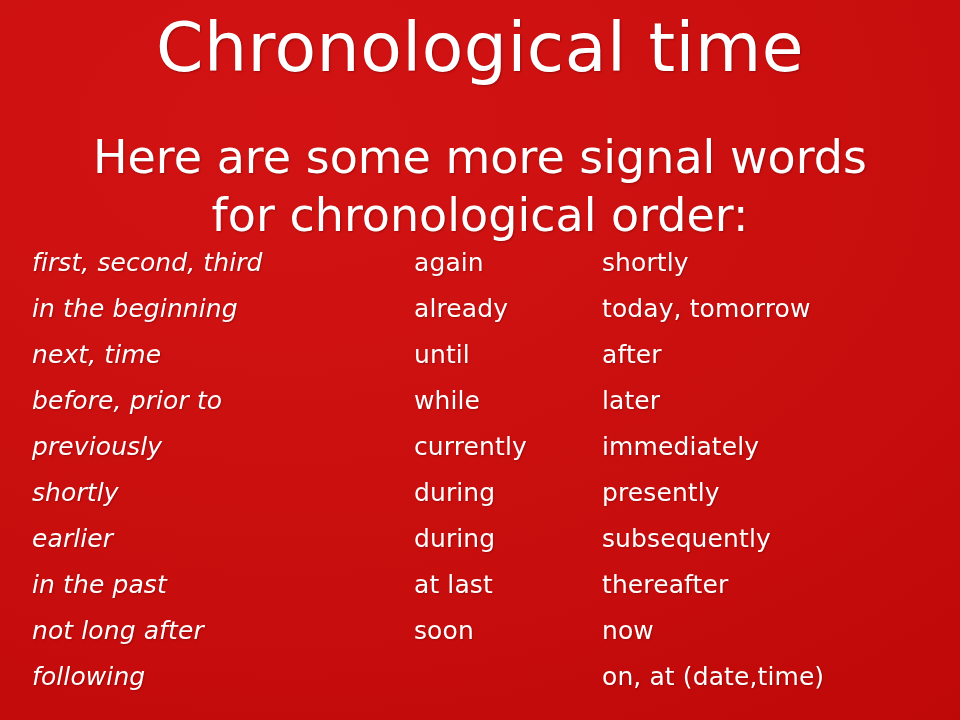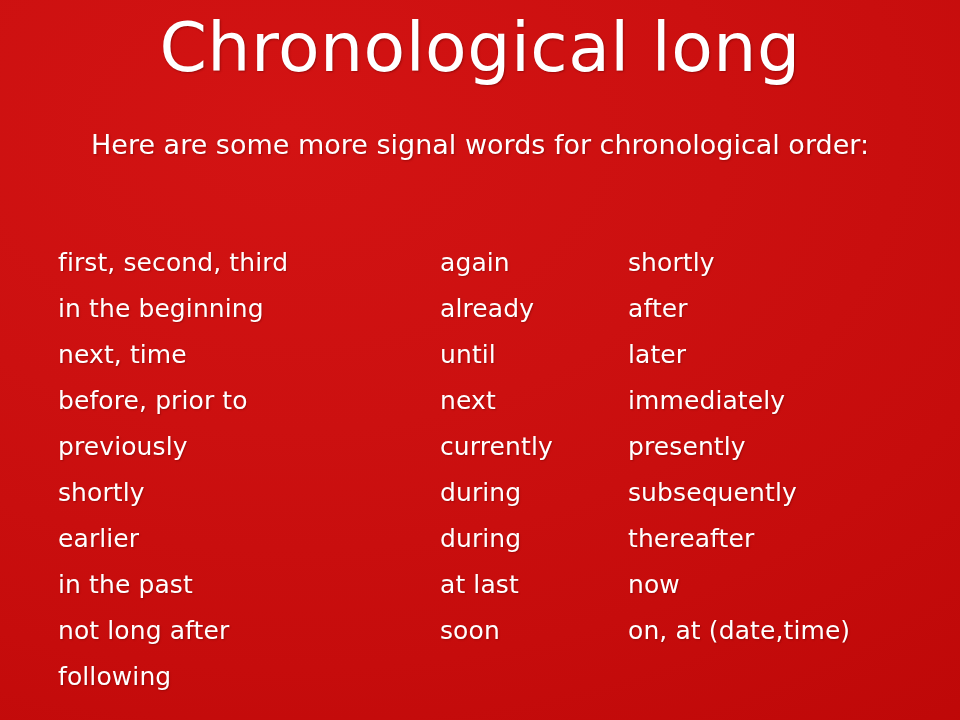--- a/index.html
+++ b/index.html
@@ -51,21 +51,21 @@
 
   
   .subtitle {
     position: absolute;
     top: 128px;
     left: 70px;
     width: 820px;
     text-align: center;
     color: #ffffff;
     font-family: "DejaVu Sans", sans-serif;
-    font-size: 27px;
+    font-size: 46px;
     line-height: 1.27;
     font-weight: 400;
     text-shadow: 1px 1px 2px rgba(90, 0, 0, 0.4);
   }
 
   
   .columns {
     position: absolute;
     top: 240px;
     left: 0;
@@ -73,42 +73,42 @@
     height: 470px;
     display: flex;
     align-items: flex-start;
   }
 
   .word-column {
     display: flex;
     flex-direction: column;
   }
 
-  .col-1 { margin-left: 58px;  width: 382px; }
+  .col-1 { margin-left: 32px;  width: 382px; font-style: italic; }
   .col-2 { width: 188px; }
   .col-3 { width: 320px; }
 
   .word-item {
     color: #ffffff;
     font-family: "DejaVu Sans", sans-serif;
     font-size: 25px;
     line-height: 46px;
     height: 46px;
     font-weight: 400;
     white-space: nowrap;
     letter-spacing: 0.1px;
     text-shadow: 1px 1px 1.5px rgba(90, 0, 0, 0.35);
   }
 </style>
 </head>
 <body>
 
 <div class="slide">
 
-  <h1 class="title">Chronological long</h1>
+  <h1 class="title">Chronological time</h1>
 
   <p class="subtitle">Here are some more signal words for chronological order:</p>
 
   <div class="columns">
 
     <div class="word-column col-1">
       <div class="word-item">first, second, third</div>
       <div class="word-item">in the beginning</div>
       <div class="word-item">next, time</div>
       <div class="word-item">before, prior to</div>
@@ -117,30 +117,31 @@
       <div class="word-item">earlier</div>
       <div class="word-item">in the past</div>
       <div class="word-item">not long after</div>
       <div class="word-item">following</div>
     </div>
 
     <div class="word-column col-2">
       <div class="word-item">again</div>
       <div class="word-item">already</div>
       <div class="word-item">until</div>
-      <div class="word-item">next</div>
+      <div class="word-item">while</div>
       <div class="word-item">currently</div>
       <div class="word-item">during</div>
       <div class="word-item">during</div>
       <div class="word-item">at last</div>
       <div class="word-item">soon</div>
     </div>
 
     <div class="word-column col-3">
       <div class="word-item">shortly</div>
+      <div class="word-item">today, tomorrow</div>
       <div class="word-item">after</div>
       <div class="word-item">later</div>
       <div class="word-item">immediately</div>
       <div class="word-item">presently</div>
       <div class="word-item">subsequently</div>
       <div class="word-item">thereafter</div>
       <div class="word-item">now</div>
       <div class="word-item">on, at (date,time)</div>
     </div>
 

